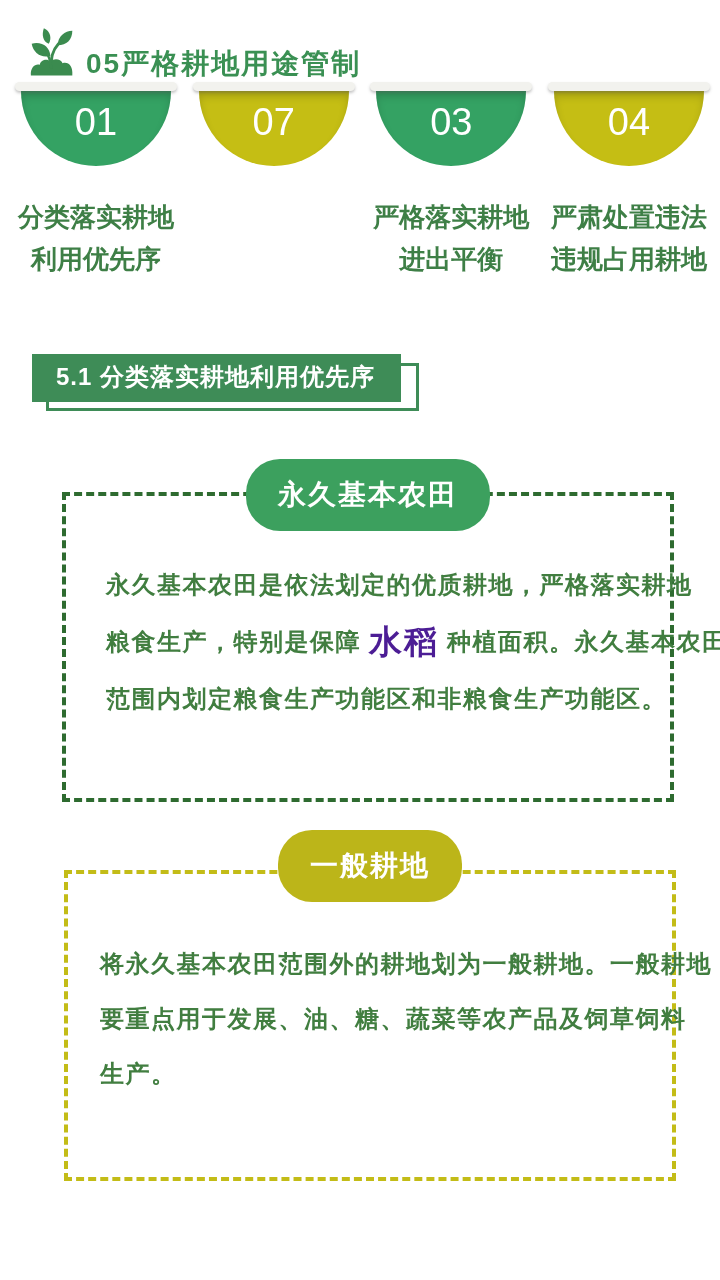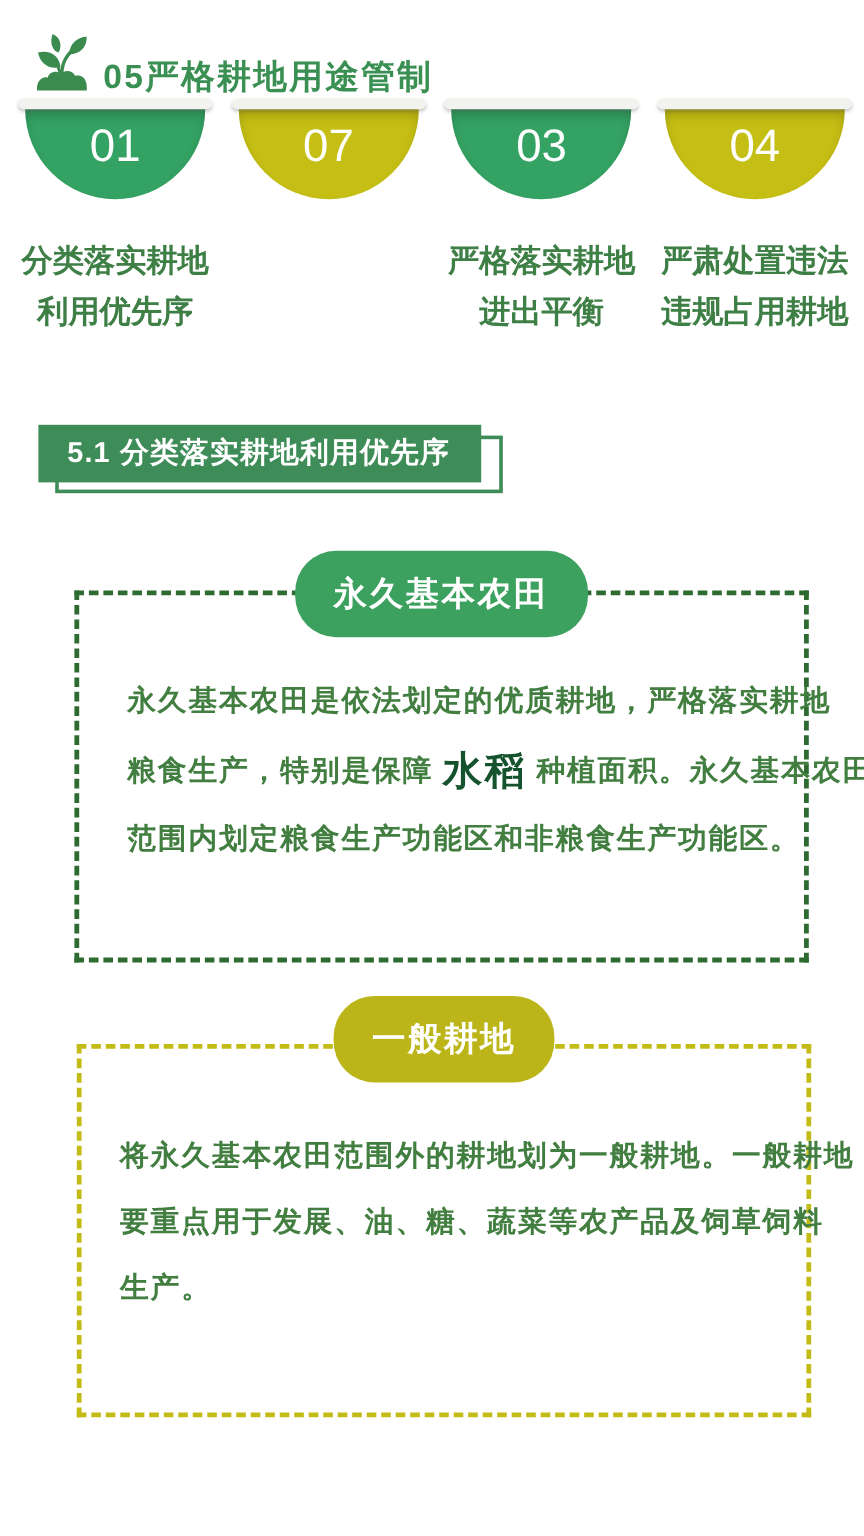--- a/index.html
+++ b/index.html
@@ -57,21 +57,21 @@
     height:72px;padding:0 32px;border-radius:34px;
     display:flex;align-items:center;justify-content:center;
     color:#ffffff;font-size:28px;font-weight:bold;letter-spacing:2px;white-space:nowrap;
   }
   .pill-green{top:-37px;background:#3ca05e;}
   .pill-yellow{top:-44px;background:#bcb519;text-align:center;}
   .pline{font-size:24px;font-weight:bold;color:#417e40;letter-spacing:1.5px;line-height:57px;white-space:nowrap;}
   .box-yellow .pline{line-height:55px;}
   .rice{
     font-size:33px;font-weight:800;letter-spacing:2px;
-    margin:0 8px;vertical-align:-3px;color:#14532d;
+    margin:0 8px;vertical-align:-3px;color:#4c1d95;
   }
 </style>
 </head>
 <body>
 
 <div class="page">
 
   <div class="header">
     <svg class="seedling" viewBox="0 0 64 64" aria-hidden="true">
       <g fill="#3b8b4f">

